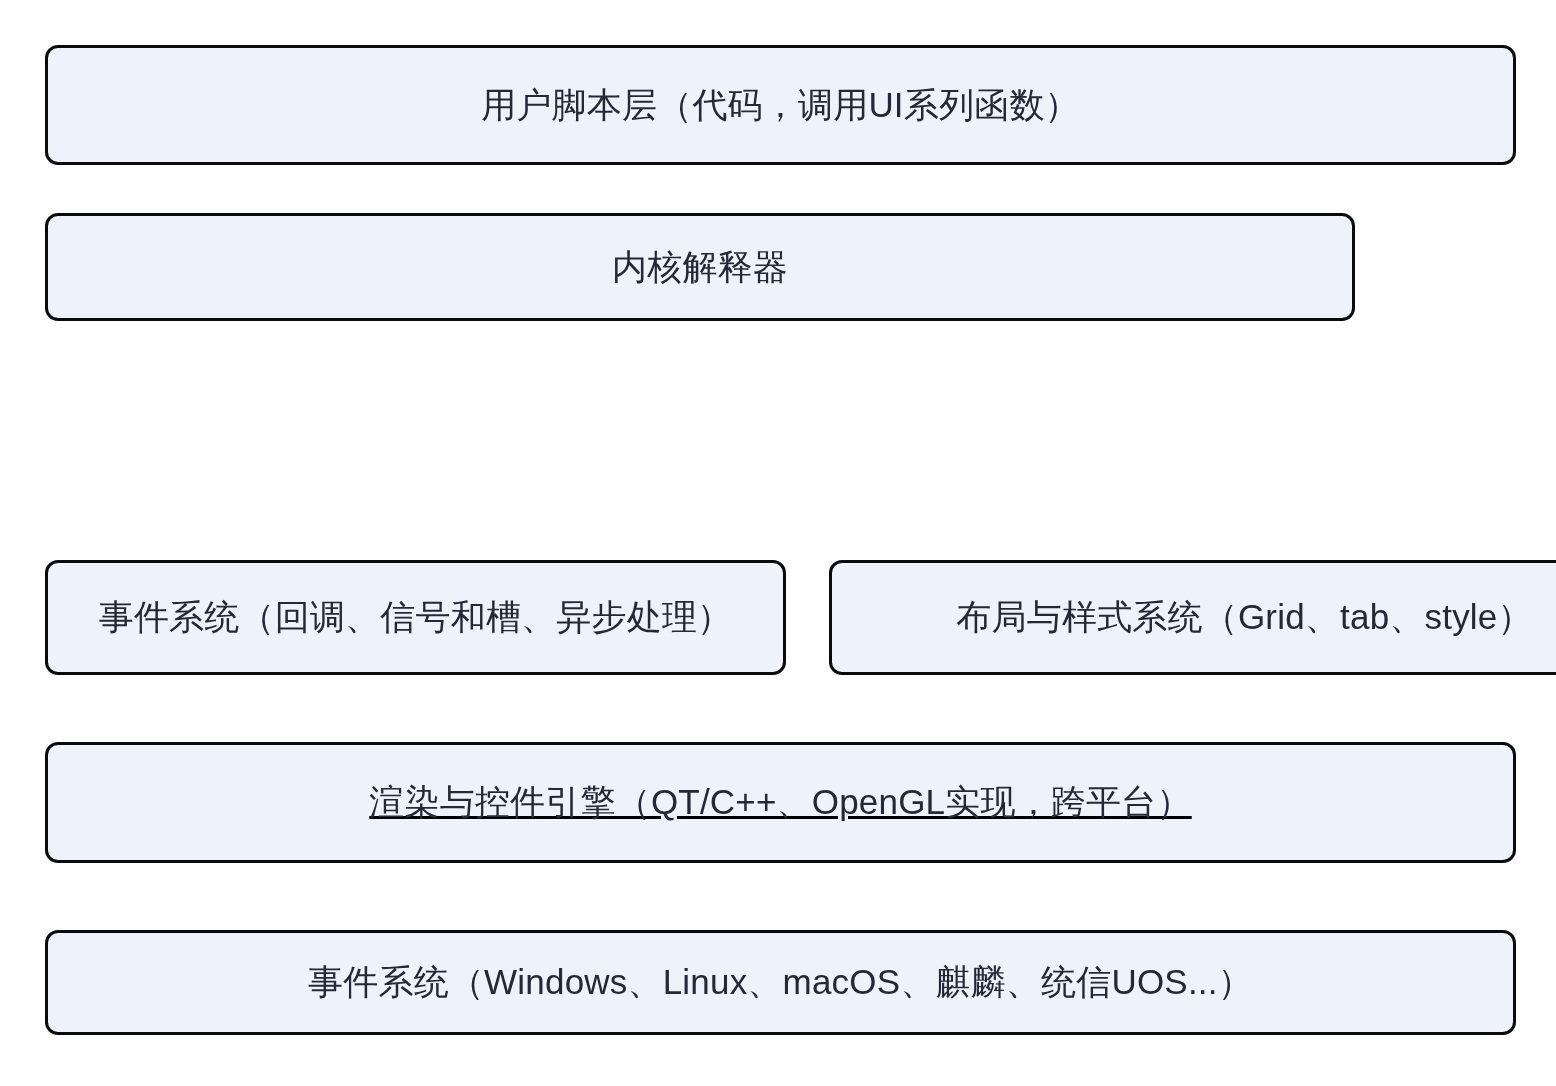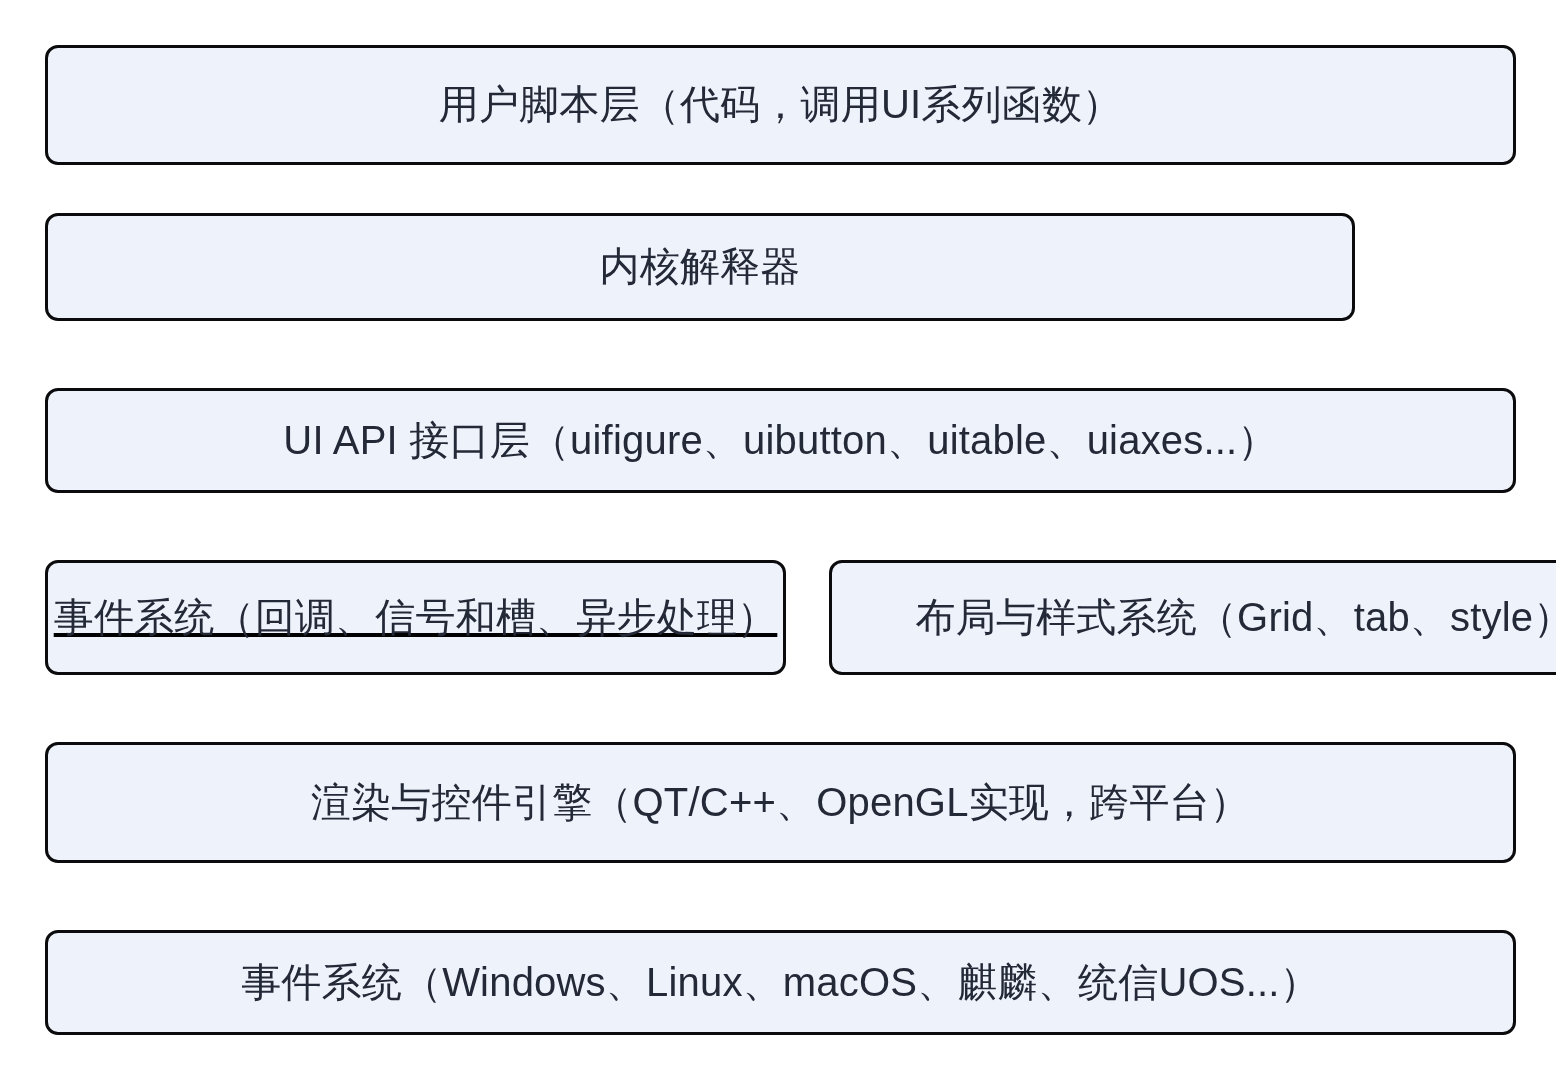--- a/index.html
+++ b/index.html
@@ -28,21 +28,21 @@
     border: 3.5px solid #0b0b0d;
     border-radius: 13px;
     display: flex;
     align-items: center;
     justify-content: center;
     padding: 0 18px;
   }
 
   .layer-label {
     color: #242938;
-    font-size: 40px;
+    font-size: 35px;
     line-height: 1.28;
     letter-spacing: 0.2px;
     text-align: center;
     white-space: nowrap;
     font-weight: 400;
   }
 
   
   #box-user-script {
     left: 45px;
@@ -66,35 +66,35 @@
     width: 1471px;
     height: 105px;
   }
 
   
   #box-event-system {
     left: 45px;
     top: 560px;
     width: 741px;
     height: 115px;
-    text-decoration: underline;
   }
   #box-layout-style {
     left: 829px;
     top: 560px;
     width: 831px;
     height: 115px;
   }
 
   
   #box-render-engine {
     left: 45px;
     top: 742px;
     width: 1471px;
     height: 121px;
+    text-decoration: underline;
   }
 
   
   #box-operating-system {
     left: 45px;
     top: 930px;
     width: 1471px;
     height: 105px;
   }
 </style>
@@ -104,23 +104,20 @@
 <div id="diagram">
 
   <div class="layer-box" id="box-user-script">
     <span class="layer-label">用户脚本层（代码，调用UI系列函数）</span>
   </div>
 
   <div class="layer-box" id="box-kernel-interpreter">
     <span class="layer-label">内核解释器</span>
   </div>
 
-  <div class="layer-box" id="box-ui-api">
-    <span class="layer-label">UI API 接口层（uifigure、uibutton、uitable、uiaxes...）</span>
-  </div>
 
   <div class="layer-box" id="box-event-system">
     <span class="layer-label">事件系统（回调、信号和槽、异步处理）</span>
   </div>
 
   <div class="layer-box" id="box-layout-style">
     <span class="layer-label">布局与样式系统（Grid、tab、style）</span>
   </div>
 
   <div class="layer-box" id="box-render-engine">

